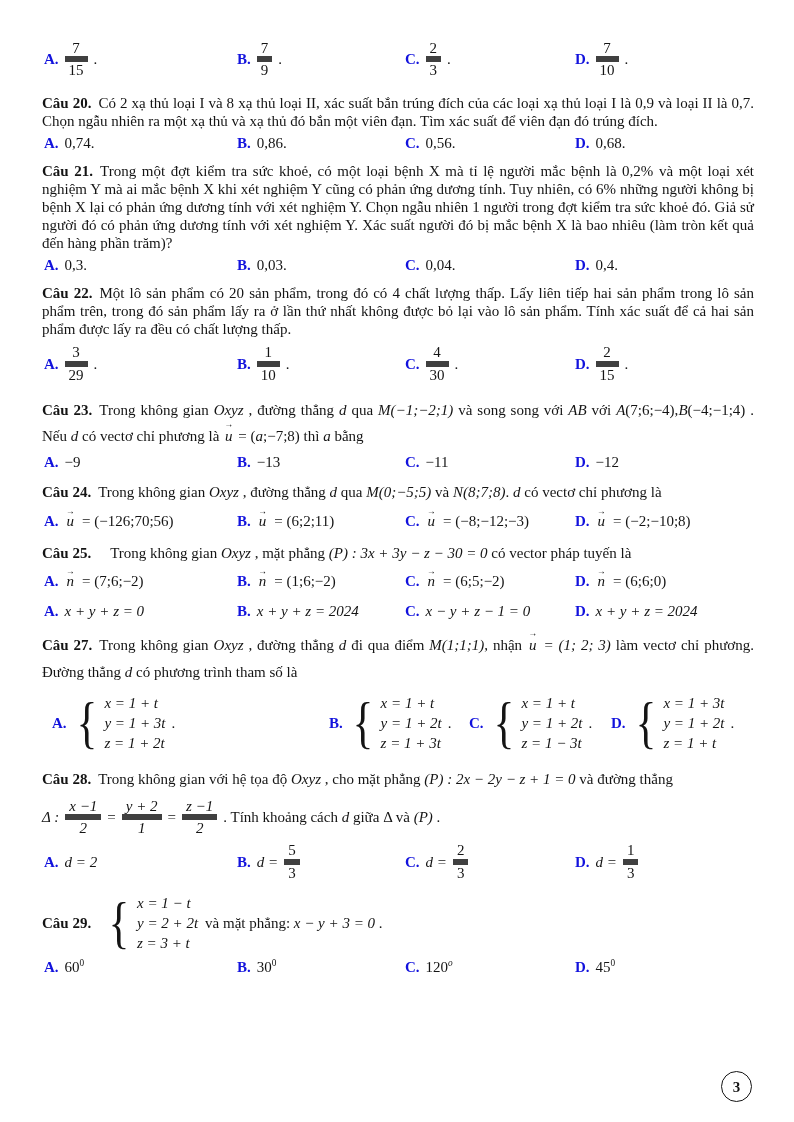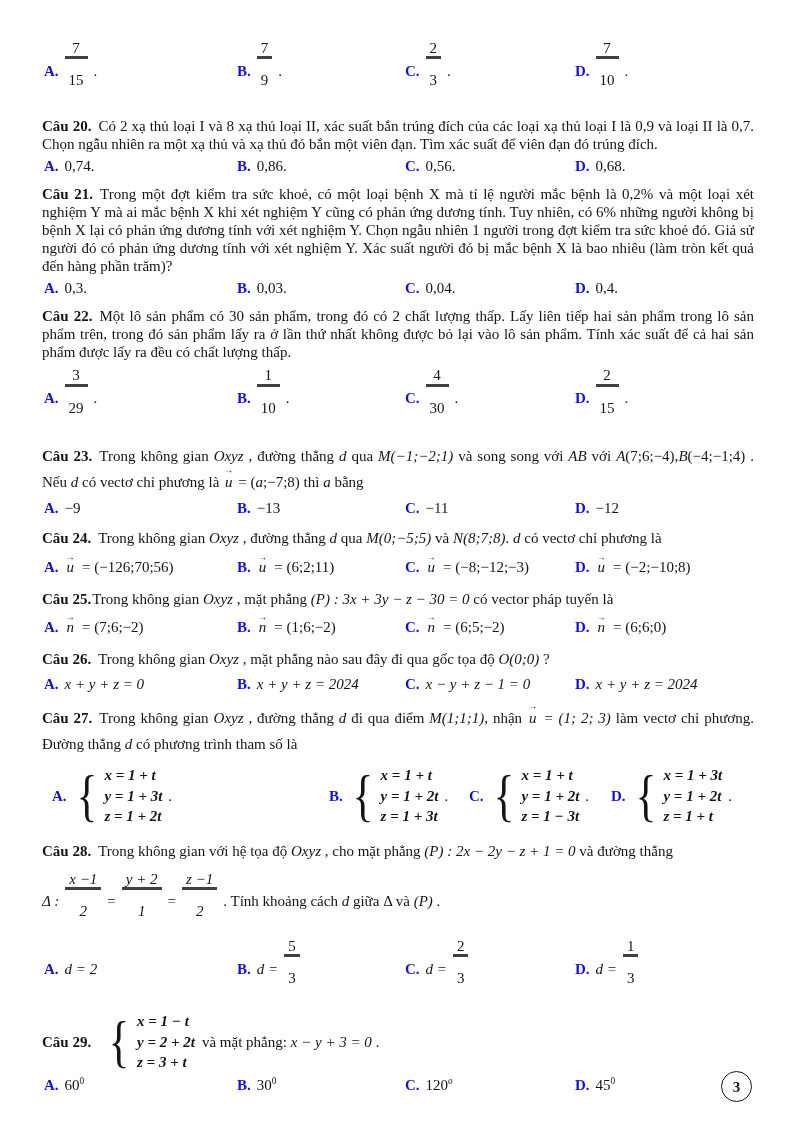--- a/index.html
+++ b/index.html
@@ -6,40 +6,40 @@
   .page {
     position:relative; width:794px; height:1122px; background:#fff;
     box-sizing:border-box; padding:34px 40px 0 42px; overflow:hidden;
     font-family:"Liberation Serif", serif; font-size:15px; color:#141414;
     line-height:1.2;
   }
   p.qp { margin:0; text-align:justify; }
   .mathp { line-height:1.75; }
   .mathp1 { line-height:1.5; }
   .qlabel { font-weight:700; margin-right:7px; }
-  .qlabel.nosp { margin-right:1px; }
+  .qlabel.nosp { margin-right:19px; }
   .it { font-style:italic; }
   .ol { color:#1212dd; font-weight:700; white-space:nowrap; }
   .optrow {
     display:grid; grid-template-columns:193px 168px 170px 1fr;
     align-items:center; margin:4px 0 10px 2px;
   }
   .optrow.sysrow { grid-template-columns:277px 140px 142px 1fr; margin:8px 0 14px 10px; }
   .opt { display:flex; align-items:center; gap:6px; }
   .frac { display:inline-flex; flex-direction:column; text-align:center; line-height:1.08; }
   .frac .fn { padding:0 4px; display:block; }
-  .frac .fd { border-top:3px solid #404040; padding:13px 4px; display:block; }
+  .frac .fd { border-top:6px solid #404040; padding:0 4px; display:block; }
   .mfrac .fn, .mfrac .fd { font-style:italic; }
   .vec { font-style:italic; display:inline-block; position:relative; padding:0 2px; }
   .vec::after { content:"\2192"; position:absolute; left:0; right:0; top:-0.72em;
     font-size:0.58em; font-style:normal; text-align:center; }
   .sys { display:inline-flex; align-items:center; }
   .sys::before { content:"{"; font-size:58px; line-height:0; font-weight:300;
     margin-right:4px; transform:scaleX(0.75); display:inline-block; }
-  .slines { display:inline-flex; flex-direction:column;font-weight:bold; }
+  .slines { display:inline-flex; flex-direction:column; }
   .sline { font-style:italic; line-height:1.35; white-space:nowrap; }
   sup { font-size:0.62em; line-height:0; }
   .q28line2 { display:flex; align-items:center; gap:6px; margin:8px 0 6px; }
   .q29main { display:flex; align-items:center; gap:7px; margin:6px 0 4px; }
   .mb12 { margin-bottom:12px; } .mb14 { margin-bottom:14px; }
   .mt6 { margin-top:6px; }
   .row-top { margin:6px 0 16px 2px; }
   .vecrow { margin:8px 0 12px 2px; }
   .pagenum {
     position:absolute; right:42px; bottom:20px; width:29px; height:29px;
@@ -121,21 +121,21 @@
     <div class="opt">
         <span class="ol">C.</span>
         <span>0,04.</span>
       </div>
     <div class="opt">
         <span class="ol">D.</span>
         <span>0,4.</span>
       </div>
   </div>
 
-  <p class="qp"><span class="qlabel">Câu 22.</span><span><span>Một lô sản phẩm có 30 sản phẩm, trong đó có 2 chất lượng thấp. Lấy liên tiếp hai sản phẩm trong lô sản phẩm trên, trong đó sản phẩm lấy ra ở lần thứ nhất không được bỏ lại vào lô sản phẩm. Tính xác suất để cả hai sản phẩm được lấy ra đều có chất lượng thấp.</span></span></p>
+  <p class="qp"><span class="qlabel">Câu 22.</span><span><span>Một lô sản phẩm có 20 sản phẩm, trong đó có 4 chất lượng thấp. Lấy liên tiếp hai sản phẩm trong lô sản phẩm trên, trong đó sản phẩm lấy ra ở lần thứ nhất không được bỏ lại vào lô sản phẩm. Tính xác suất để cả hai sản phẩm được lấy ra đều có chất lượng thấp.</span></span></p>
   <div class="optrow mt6 mb14">
     <div class="opt">
       <span class="ol">A.</span>
       <span class="frac">
           <span class="fn">3</span>
           <span class="fd">29</span>
         </span>
       <span>.</span>
     </div>
     <div class="opt">
@@ -225,21 +225,20 @@
         <span class="vec">n</span>
         <span>= (6;5;−2)</span>
       </div>
     <div class="opt">
         <span class="ol">D.</span>
         <span class="vec">n</span>
         <span>= (6;6;0)</span>
       </div>
   </div>
 
-  <p class="qp mathp1"><span class="qlabel">Câu 26.</span><span><span>Trong không gian </span><span class="it">Oxyz</span><span> , mặt phẳng nào sau đây đi qua gốc tọa độ </span><span class="it">O</span><span class="it">(0;0)</span><span> ?</span></span></p>
   <div class="optrow mb12">
     <div class="opt">
         <span class="ol">A.</span>
         <span class="it">x + y + z = 0</span>
       </div>
     <div class="opt">
         <span class="ol">B.</span>
         <span class="it">x + y + z = 2024</span>
       </div>
     <div class="opt">

